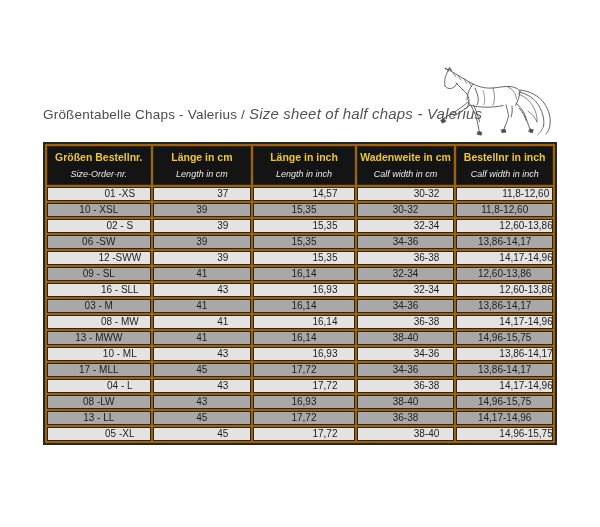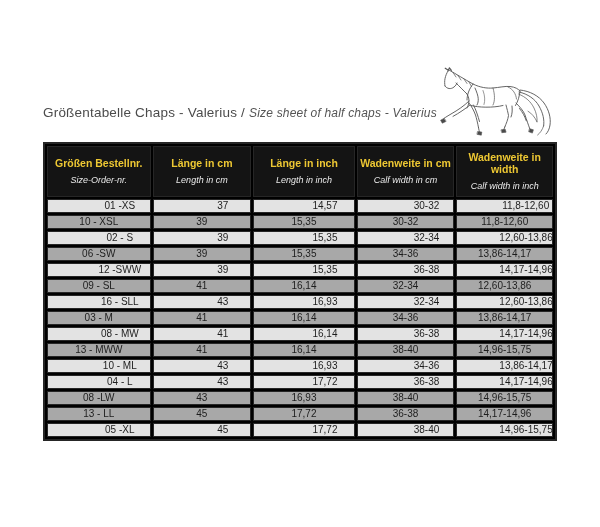--- a/index.html
+++ b/index.html
@@ -7,28 +7,28 @@
     width:600px;height:527px;
     background:#ffffff;
     font-family:"Liberation Sans",sans-serif;
     position:relative;
     overflow:hidden;
   }
   .page-title{
     position:absolute;left:43px;top:105px;
     font-size:13.5px;color:#4b4b4b;letter-spacing:.2px;white-space:nowrap;
   }
-  .page-title .title-en{font-style:italic;font-size:12px;color:#545454;}
+  .page-title .title-en{font-style:italic;font-size:15px;color:#545454;}
   .horse-wrap{position:absolute;left:423px;top:53px;width:135px;height:88px;}
   .horse-wrap svg{display:block;}
   table.size-table{
     position:absolute;left:43px;top:142px;
     width:514px;table-layout:fixed;
     border-collapse:separate;border-spacing:2px;
-    background:#000000;
+    background:#a16207;
     border:2px solid var(--border,#262626);
   }
   th{
     background:var(--header-bg,#141414);
     border:1px solid var(--border,#262626);
     padding:4px 1px 5px;vertical-align:middle;
     font-weight:normal;
   }
   th .col-de{
     display:block;color:var(--header-de,#eec833);
@@ -127,21 +127,21 @@
         </th>
         <th>
           <span class="col-de">Länge in inch</span>
           <span class="col-en">Length in inch</span>
         </th>
         <th>
           <span class="col-de">Wadenweite in cm</span>
           <span class="col-en">Calf width in cm</span>
         </th>
         <th>
-          <span class="col-de">Wadenweite in width</span>
+          <span class="col-de">Bestellnr in inch</span>
           <span class="col-en">Calf width in inch</span>
         </th>
       </tr>
     </thead>
   <tbody>
       <tr class="row-light">
         <td>01 -XS</td>
         <td>37</td>
         <td>14,57</td>
         <td>30-32</td>
@@ -210,20 +210,27 @@
         <td>38-40</td>
         <td>14,96-15,75</td>
       </tr>
       <tr class="row-light">
         <td>10 - ML</td>
         <td>43</td>
         <td>16,93</td>
         <td>34-36</td>
         <td>13,86-14,17</td>
       </tr>
+      <tr class="row-dark">
+        <td>17 - MLL</td>
+        <td>45</td>
+        <td>17,72</td>
+        <td>34-36</td>
+        <td>13,86-14,17</td>
+      </tr>
       <tr class="row-light">
         <td>04 - L</td>
         <td>43</td>
         <td>17,72</td>
         <td>36-38</td>
         <td>14,17-14,96</td>
       </tr>
       <tr class="row-dark">
         <td>08 -LW</td>
         <td>43</td>

